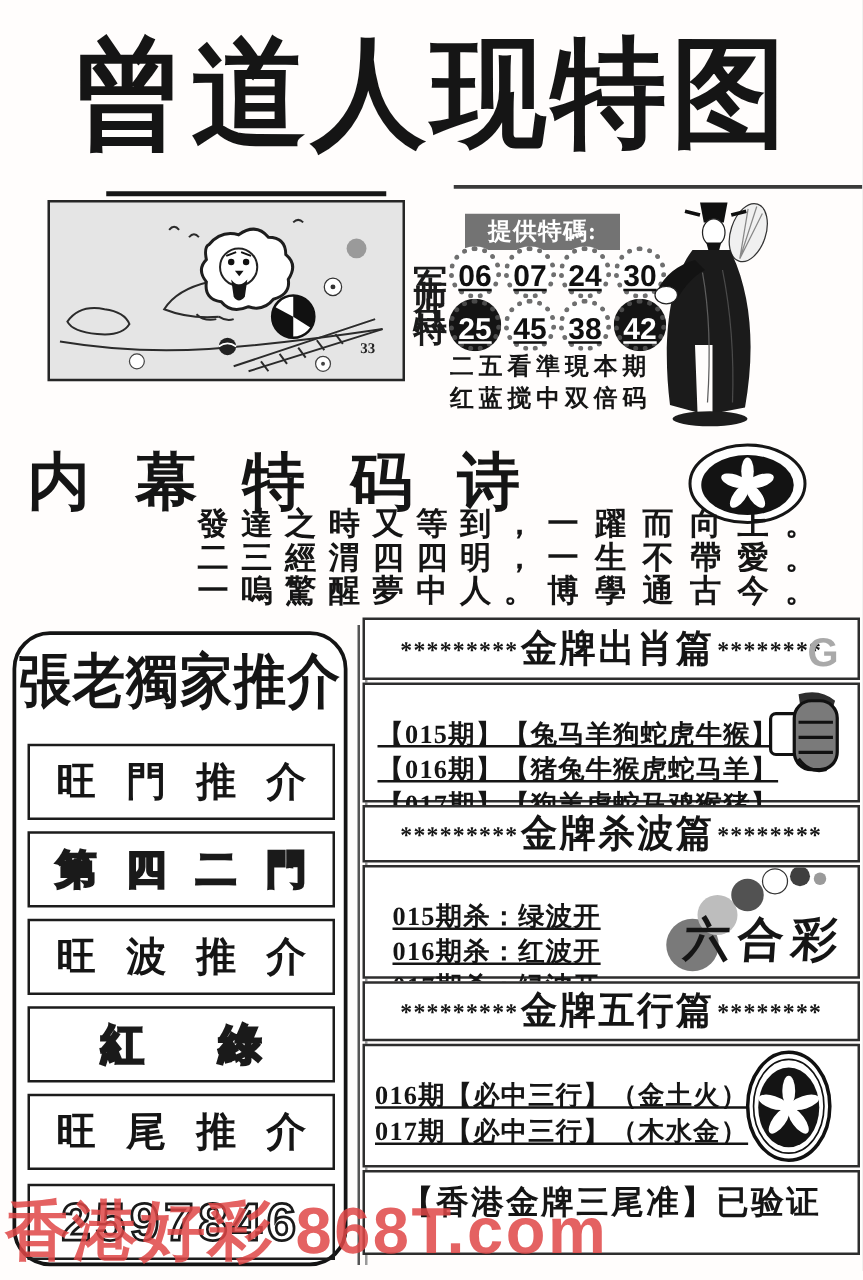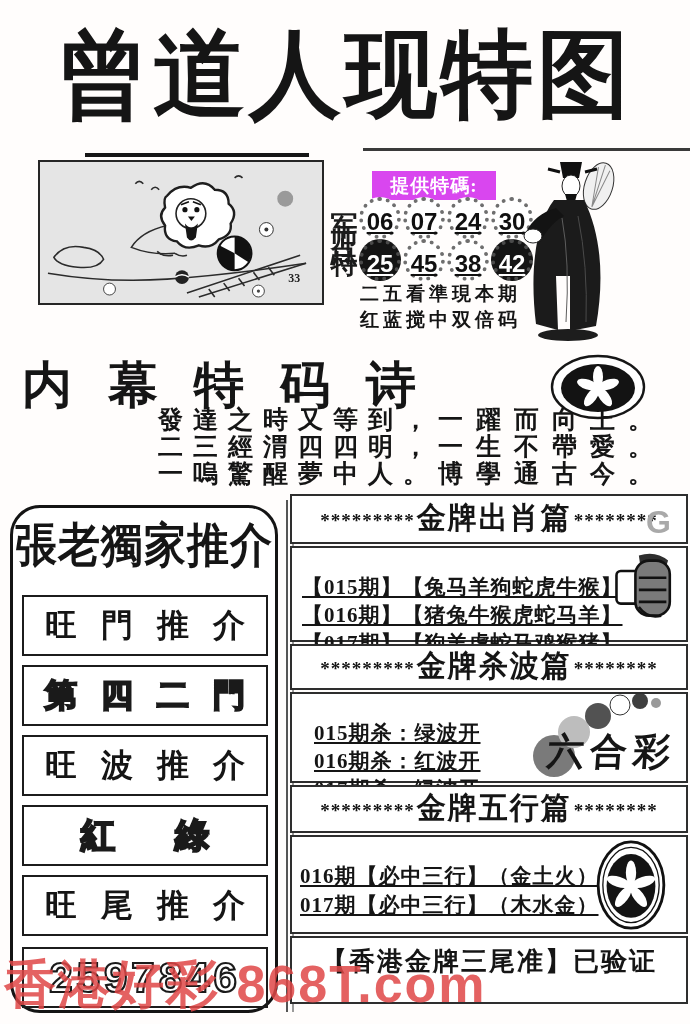--- a/index.html
+++ b/index.html
@@ -9,21 +9,21 @@
   
   .main-title{left:0;top:18px;width:690px;text-align:center;font-size:92px;font-weight:900;
               letter-spacing:4px;line-height:1.25;transform:scaleY(1.04);white-space:nowrap;}
   .rule-a{left:363px;top:148px;width:327px;height:3px;background:#3a3a3a;}
   .rule-b{left:85px;top:153px;width:224px;height:4px;background:#161616;}
   
   .lion-box{left:38px;top:160px;width:282px;height:141px;border:2px solid #262626;background:#e5e5e5;}
   .v-caption{left:326px;top:192px;height:150px;writing-mode:vertical-rl;font-size:27px;font-weight:700;
              letter-spacing:12px;color:#1b1b1b;}
   
-  .tips-label{left:372px;top:171px;width:124px;height:29px;background:#d946ef;color:#fff;
+  .tips-label{left:372px;top:171px;width:124px;height:29px;background:#737373;color:#fff;
               font-size:19px;font-weight:700;text-align:center;line-height:29px;letter-spacing:1px;}
   .ball{width:42px;height:42px;border-radius:50%;border:4px dotted #6f6f6f;background:#fff;
         color:#101010;font-size:24px;font-weight:900;text-align:center;line-height:42px;
         font-family:"Liberation Sans","DejaVu Sans",sans-serif;box-sizing:border-box;text-decoration:underline;}
   .ball.filled{background:#141414;color:#fff;border-color:#4a4a4a;}
   .slogan{left:360px;top:281px;width:190px;font-size:19px;font-weight:900;letter-spacing:4px;
           line-height:26px;white-space:nowrap;}
   
   .poem-title{left:22px;top:352px;font-size:50px;font-weight:900;letter-spacing:36px;white-space:nowrap;}
   .poem-lines{left:18px;top:406px;width:648px;}

